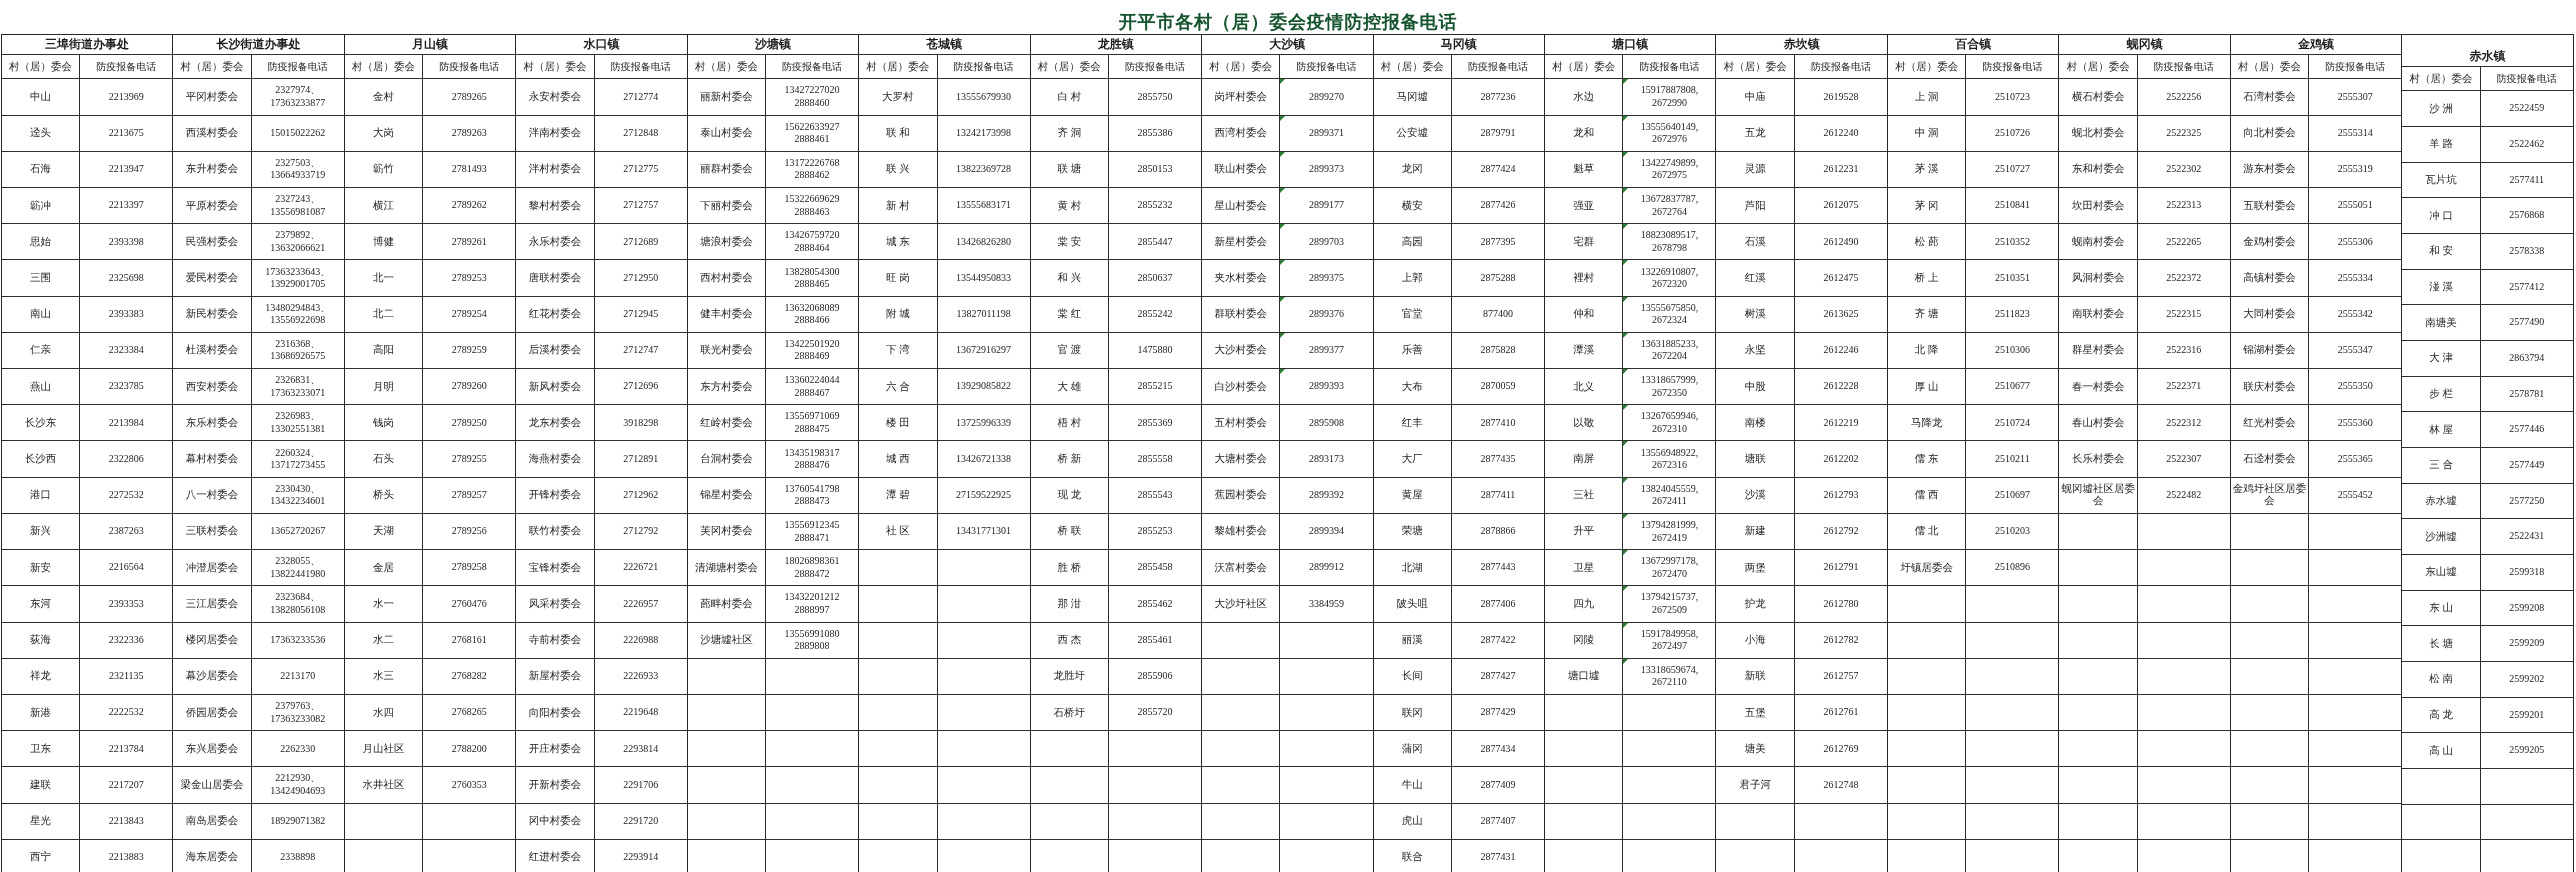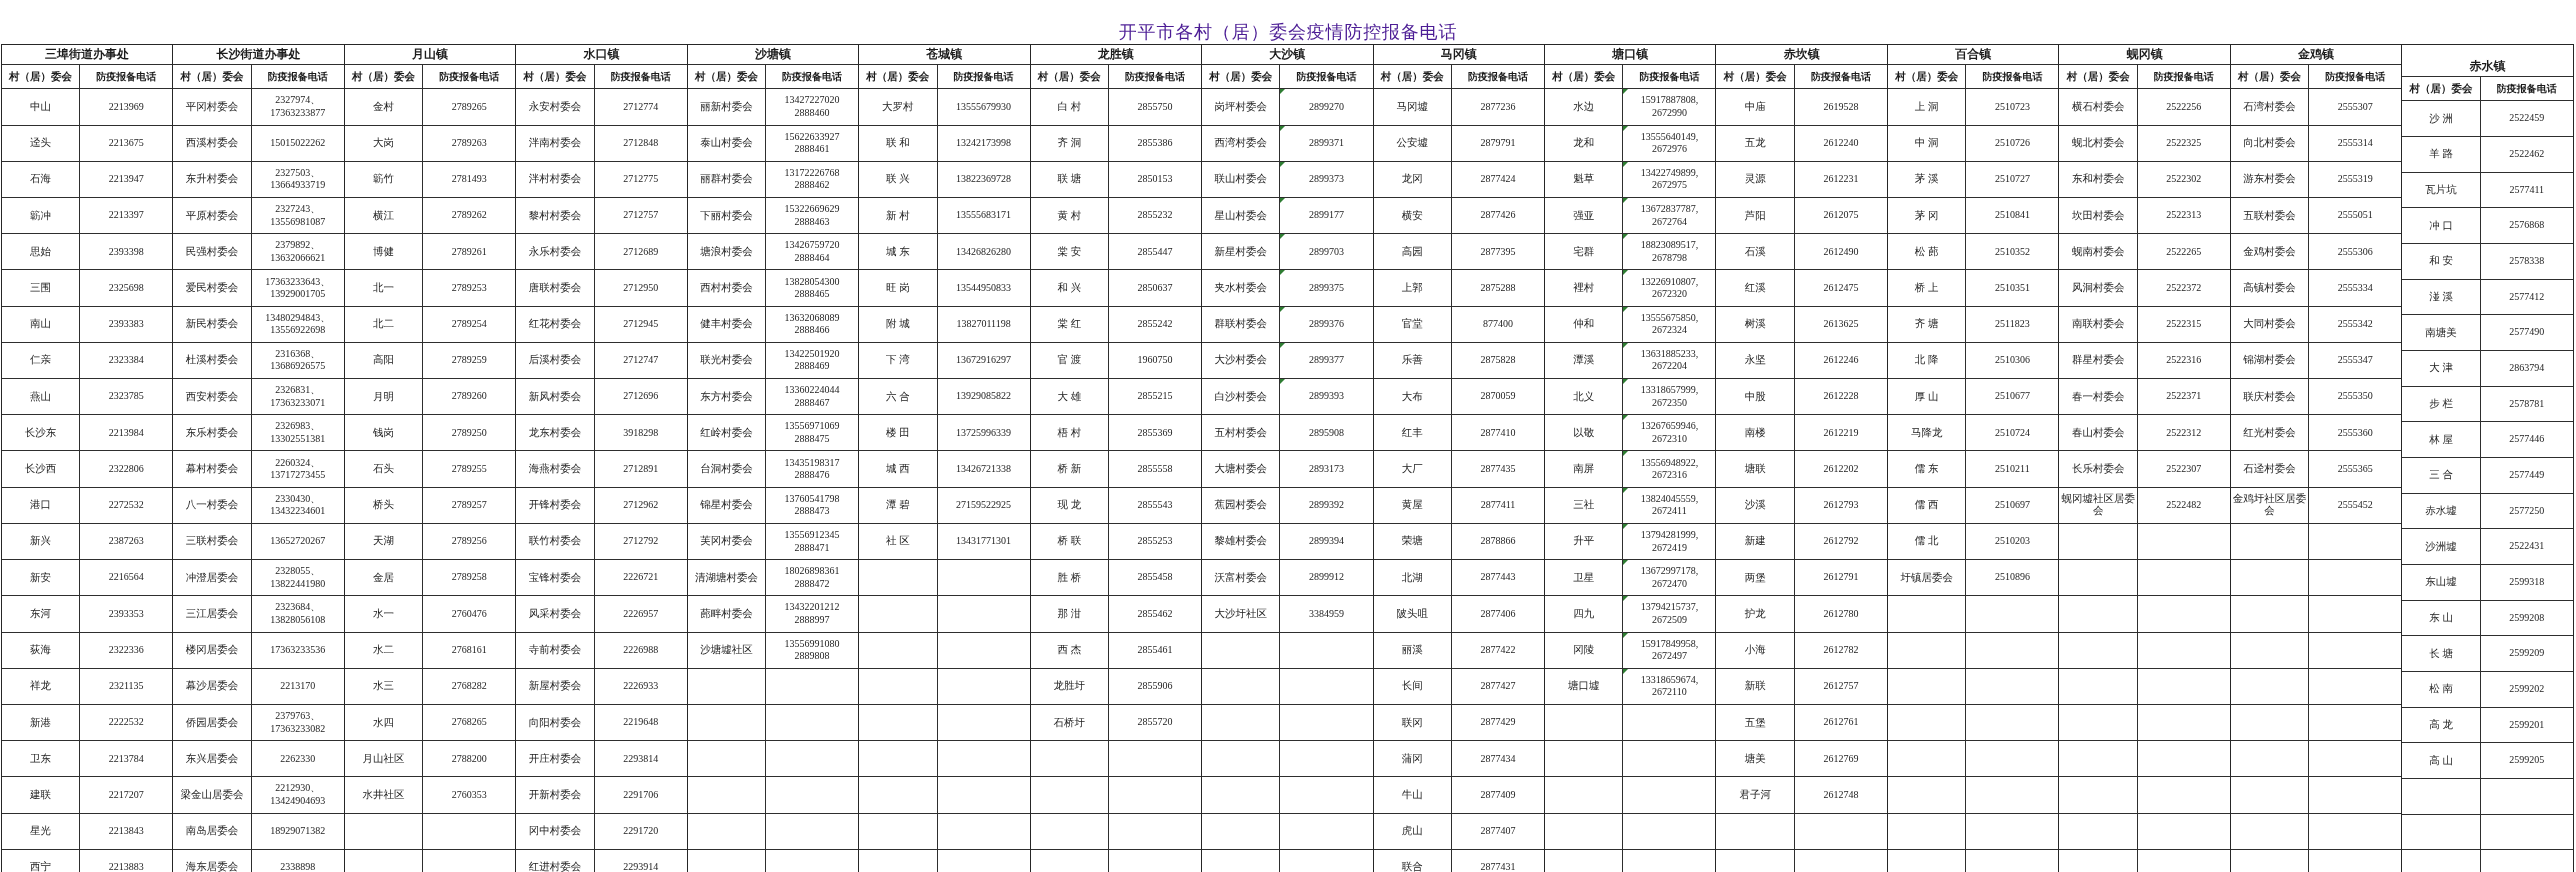--- a/index.html
+++ b/index.html
@@ -1,30 +1,30 @@
 <!DOCTYPE html>
 <html style="font-size:13px"><head>
 <meta charset="utf-8">
 <style>
   html,body{margin:0;padding:0;background:#ffffff;}
   body{width:2576px;height:873px;overflow:hidden;
        font-family:"Liberation Serif","DejaVu Serif",serif;color:#1c1c1c;}
-  .title{height:24px;padding-top:20px;text-align:center;
-         font-size:18px;font-weight:normal;letter-spacing:0.8px;color:#4c1d95;}
+  .title{height:24px;padding-top:10px;text-align:center;
+         font-size:18px;font-weight:bold;letter-spacing:0.8px;color:#14532d;}
   .table{display:flex;width:2573px;margin-left:0.8px;height:842px;
          border:1.2px solid #262626;box-sizing:border-box;background:#fff;}
   .section{flex:1 1 0;display:grid;grid-template-columns:46% 54%;
            grid-template-rows:19.4px 24px repeat(22,1fr);
            border-right:1.2px solid #262626;box-sizing:border-box;min-width:0;}
   .section:last-child{border-right:none;margin-top:12px;}
   .cell{border-top:0.8px solid #2e2e2e;display:flex;align-items:center;justify-content:center;
         text-align:center;box-sizing:border-box;min-width:0;overflow:hidden;position:relative;
         padding:0 1.6px;}
   .town{grid-column:1 / 3;border-top:none;font-weight:bold;font-size:12px;}
-  .sub{font-weight:bold;font-size:10px;line-height:1.1;}
+  .sub{font-weight:normal;font-size:10px;line-height:1.1;}
   .vcell{border-right:0.8px solid #2e2e2e;font-size:10.5px;line-height:1.15;}
   .pcell{font-size:10px;line-height:1.25;white-space:pre-line;
          font-family:"Liberation Serif","DejaVu Serif",serif;}
   .flagged::after{content:"";position:absolute;top:0;left:0;width:0;height:0;
          border-top:5.7px solid #2e7d32;border-right:5.7px solid transparent;}
 </style>
 </head>
 <body>
 
 <div class="title">开平市各村（居）委会疫情防控报备电话</div>
@@ -366,21 +366,21 @@
       <div class="cell pcell">2850153</div>
       <div class="cell vcell">黄 村</div>
       <div class="cell pcell">2855232</div>
       <div class="cell vcell">棠 安</div>
       <div class="cell pcell">2855447</div>
       <div class="cell vcell">和 兴</div>
       <div class="cell pcell">2850637</div>
       <div class="cell vcell">棠 红</div>
       <div class="cell pcell">2855242</div>
       <div class="cell vcell">官 渡</div>
-      <div class="cell pcell">1960750</div>
+      <div class="cell pcell">1475880</div>
       <div class="cell vcell">大 雄</div>
       <div class="cell pcell">2855215</div>
       <div class="cell vcell">梧 村</div>
       <div class="cell pcell">2855369</div>
       <div class="cell vcell">桥 新</div>
       <div class="cell pcell">2855558</div>
       <div class="cell vcell">现 龙</div>
       <div class="cell pcell">2855543</div>
       <div class="cell vcell">桥 联</div>
       <div class="cell pcell">2855253</div>

